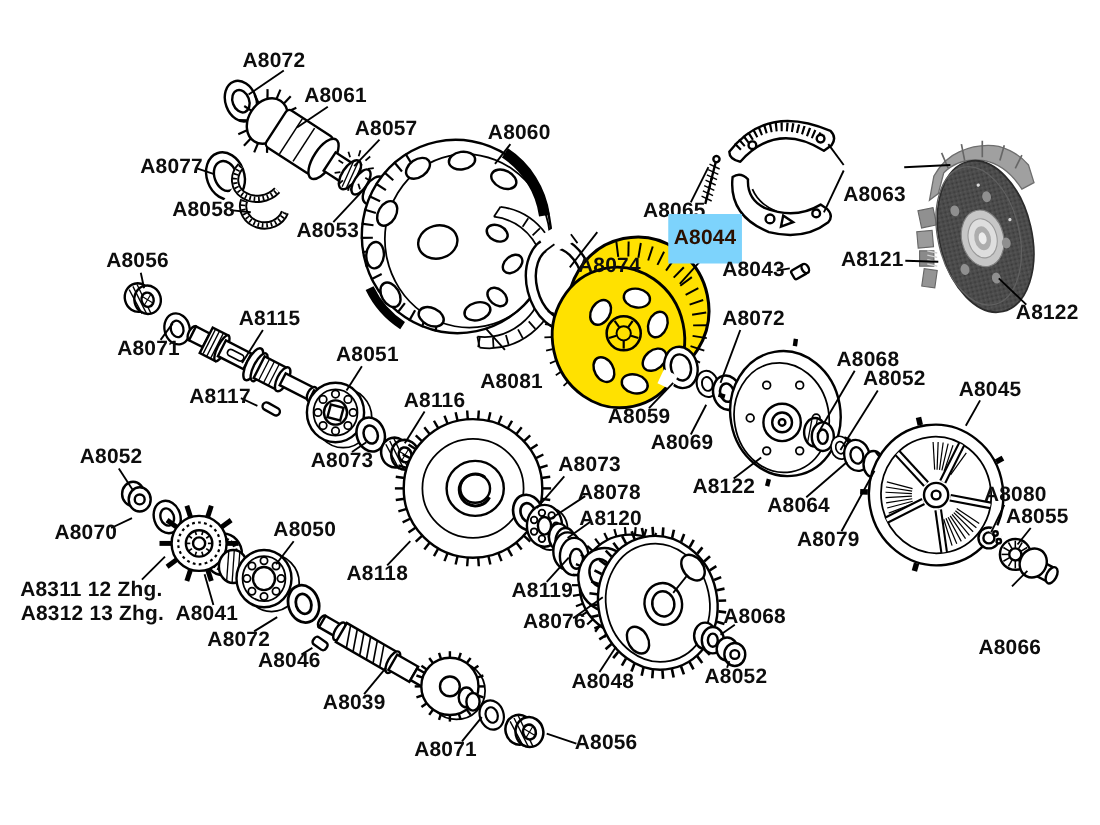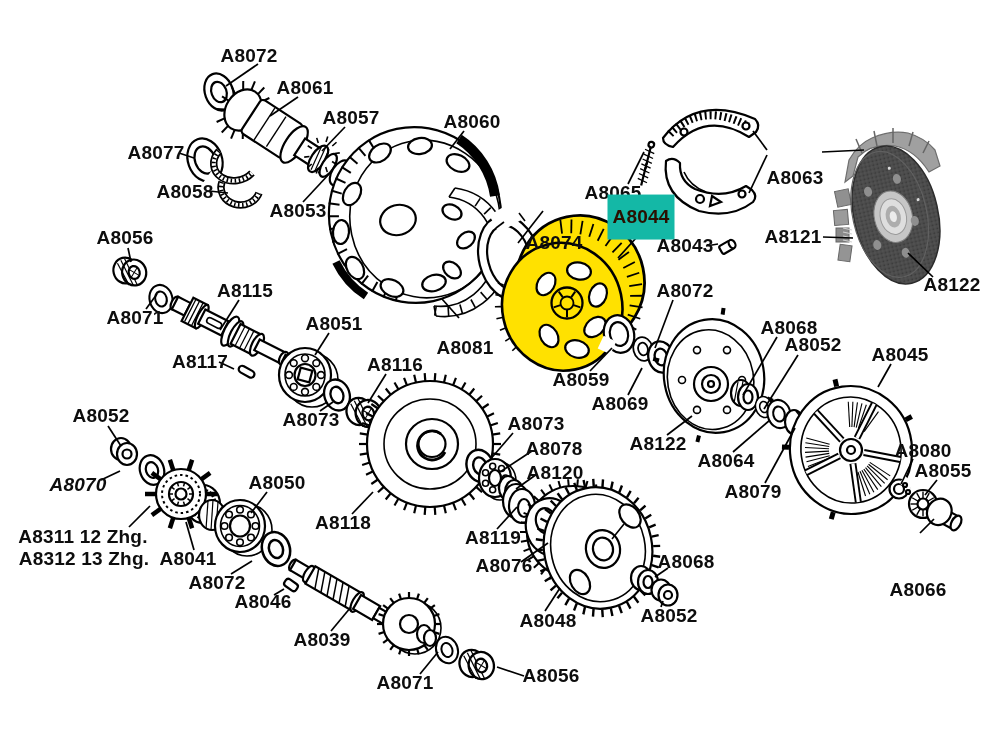--- a/index.html
+++ b/index.html
@@ -4,21 +4,21 @@
 <style>
   html,body{margin:0;padding:0;background:#fff;}
   .stage{position:relative;width:1000px;height:750px;background:#ffffff;overflow:hidden;}
   .stage svg{position:absolute;left:0;top:0;}
   .fw{fill:#ffffff;stroke:#000000;stroke-width:2.2;}
   .ln{fill:none;stroke:#000000;stroke-width:1.6;}
   .ld{stroke:#000000;stroke-width:1.7;}
   #labels{position:absolute;left:0;top:0;width:1000px;height:564px;
           font-family:"Liberation Sans", sans-serif;font-weight:bold;font-size:19px;color:#0d0d0d;}
   .plabel{position:absolute;transform:translate(-50%,-50%);white-space:nowrap;letter-spacing:.2px;line-height:1.1;}
-  .plabel.hl{background:#14b8a6;color:#2a1000;padding:12px 5px;}
+  .plabel.hl{background:#7dd3fc;color:#2a1000;padding:12px 5px;}
 </style>
 </head>
 <body>
 
 <div class="stage">
 
 <svg id="art" width="1000" height="750" viewBox="0 0 1000 750">
   <defs>
     <g id="washer">
           <ellipse rx="12" ry="15" class="fw"></ellipse>
@@ -849,21 +849,21 @@
       <div class="plabel" style="left: 395px; top: 365px; text-align: center;">A8116</div>
       <div class="plabel" style="left: 343px; top: 523px; text-align: right;">A8118</div>
       <div class="plabel" style="left: 789px; top: 328px;">A8068</div>
       <div class="plabel" style="left: 813px; top: 345px;">A8052</div>
       <div class="plabel" style="left: 900px; top: 355px;">A8045</div>
       <div class="plabel" style="left: 726px; top: 461px;">A8064</div>
       <div class="plabel" style="left: 753px; top: 492px;">A8079</div>
       <div class="plabel" style="left: 923px; top: 451px;">A8080</div>
       <div class="plabel" style="left: 943px; top: 471px;">A8055</div>
       <div class="plabel" style="left: 918px; top: 542px; margin-top: 48px;">A8066</div>
-      <div class="plabel" style="left: 78px; top: 485px; font-style: italic;">A8070</div>
+      <div class="plabel" style="left: 78px; top: 485px;">A8070</div>
       <div class="plabel" style="left: 83px; top: 537px;">A8311 12 Zhg.</div>
       <div class="plabel" style="left: 84px; top: 559px;">A8312 13 Zhg.</div>
       <div class="plabel" style="left: 188px; top: 559px;">A8041</div>
       <div class="plabel" style="left: 277px; top: 483px;">A8050</div>
       <div class="plabel" style="left: 217px; top: 583px;">A8072</div>
       <div class="plabel" style="left: 263px; top: 602px;">A8046</div>
       <div class="plabel" style="left: 548px; top: 621px;">A8048</div>
       <div class="plabel" style="left: 686px; top: 562px;">A8068</div>
       <div class="plabel" style="left: 669px; top: 616px;">A8052</div>
       <div class="plabel" style="left: 322px; top: 640px;">A8039</div>

